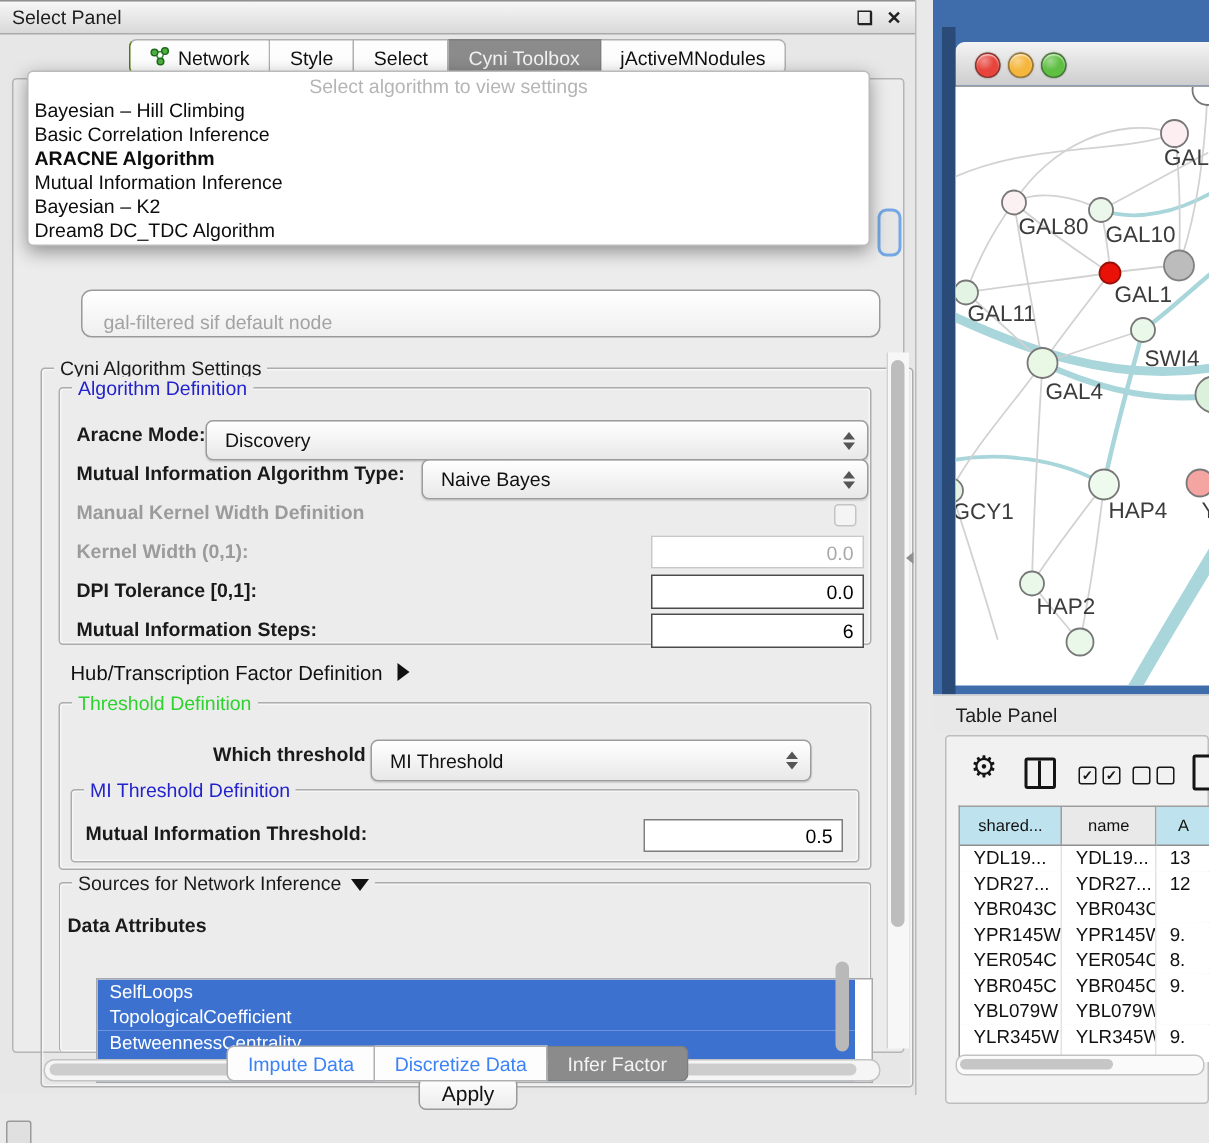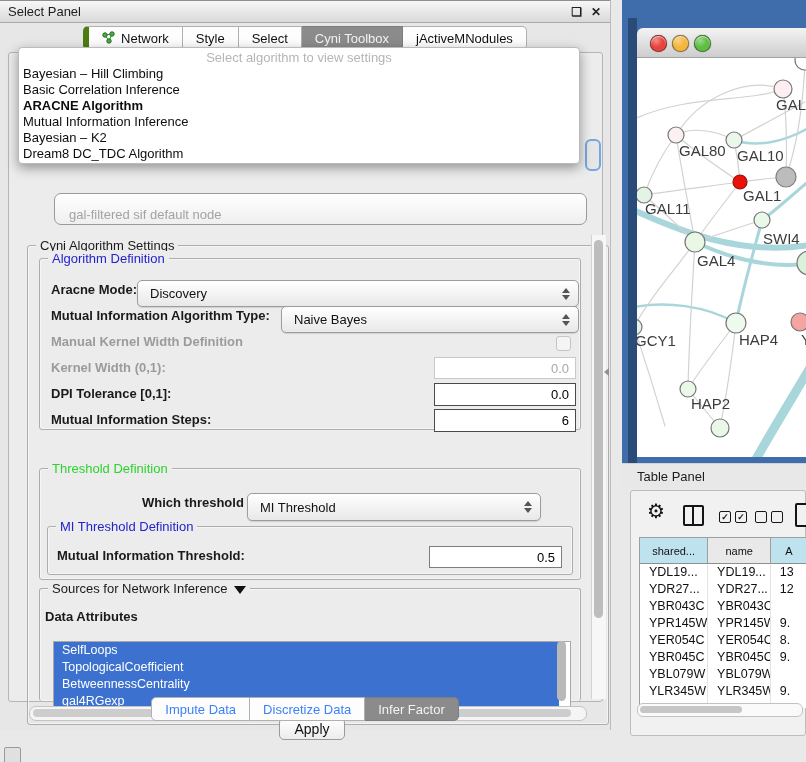--- a/index.html
+++ b/index.html
@@ -5,21 +5,21 @@
   html,body{margin:0;padding:0;}
   body{font-family:"Liberation Sans",sans-serif;background:#e9e9e9;}
   .stage{position:relative;width:806px;height:762px;overflow:hidden;background:#e9e9e9;}
   
   .cpwin{position:absolute;left:0;top:10;width:610px;height:730px;background:#e7e7e7;border-right:1px solid #bcbcbc;}
   .cp-titlebar{position:absolute;left:0;top:0;width:610px;height:21px;background:linear-gradient(#f7f7f7,#d9d9d9);border-top:1px solid #8f8f8f;border-bottom:1px solid #aaa;display:flex;align-items:center;}
   .cp-title{font-size:13px;color:#1d1d1d;padding-left:8px;flex:1;}
   .win-ic{font-size:12px;color:#222;font-weight:bold;margin-right:9px;cursor:default;}
   .cp-tabs{position:absolute;left:0;top:26px;width:610px;display:flex;justify-content:center;}
   .tab{display:flex;align-items:center;gap:5px;height:22px;padding:0 13px;background:#fdfdfd;border:1px solid #b0b0b0;border-left:none;font-size:13px;color:#111;}
-  .tab:first-child{border-left:6px solid #4d7c0f;border-radius:5px 0 0 5px;}
+  .tab:first-child{border-left:1px solid #4d7c0f;border-radius:5px 0 0 5px;}
   .tab:last-child{border-radius:0 5px 5px 0;}
   .tab.sel{background:#8b8b8b;color:#f3f3f3;border-color:#7e7e7e;}
   .neticon{width:14px;height:14px;}
   
   .cp-body{position:absolute;left:8px;top:52px;width:593px;height:648px;background:#ececec;border:1px solid #b5b5b5;border-radius:3px;}
   
   .bgcombo{position:absolute;left:45px;top:140px;width:533px;height:32px;border:1px solid #9a9a9a;border-radius:7px;background:linear-gradient(#ffffff,#efefef);font-size:13px;color:#a3a3a3;padding:13px 0 0 14px;box-sizing:border-box;}
   .focus-sliver{position:absolute;left:576px;top:86px;width:12px;height:28px;border:2px solid #74a7e3;border-radius:6px;background:#e6e6e6;}
   
   .gb{position:absolute;border:1px solid #adadad;border-radius:3px;box-shadow:inset 0 0 0 1px rgba(255,255,255,.55);}
@@ -34,21 +34,21 @@
   .combo-txt{padding-left:12px;flex:1;}
   .combo-arrows{width:9px;margin-right:8px;display:flex;flex-direction:column;align-items:center;gap:2px;}
   .combo-arrows::before{content:"";border-left:4px solid transparent;border-right:4px solid transparent;border-bottom:5px solid #555;}
   .combo-arrows::after{content:"";border-left:4px solid transparent;border-right:4px solid transparent;border-top:5px solid #555;}
   .fld{position:absolute;font-family:"Liberation Sans",sans-serif;font-size:13px;text-align:right;padding:0 6px;box-sizing:border-box;background:#fff;outline:none;}
   .fld-dis{border:1px solid #c9c9c9;color:#a8a8a8;}
   .fld-on{border:1px solid #4a4a4a;color:#000;}
   .checkbox{position:absolute;width:13px;height:13px;background:#f4f4f4;border:1px solid #c4c4c4;border-radius:3px;}
   .tri-right{display:inline-block;width:0;height:0;border-top:6px solid transparent;border-bottom:6px solid transparent;border-left:8px solid #111;margin-left:10px;vertical-align:-1px;}
   .tri-down{display:inline-block;width:0;height:0;border-left:6px solid transparent;border-right:6px solid transparent;border-top:8px solid #111;margin-left:6px;vertical-align:-1px;}
-  .attr-list{position:absolute;left:40px;top:584px;width:516px;height:68px;background:#fff;border:1px solid #a8a8a8;margin:4px;padding:0;list-style:none;overflow:hidden;}
+  .attr-list{position:absolute;left:40px;top:584px;width:516px;height:68px;background:#fff;border:1px solid #a8a8a8;margin:15px;padding:0;list-style:none;overflow:hidden;}
   .attr-list li{width:505px;height:17px;line-height:17px;background:#3c71d0;color:#fff;font-size:12.5px;padding-left:8px;box-sizing:border-box;}
   .list-vthumb{position:absolute;left:548px;top:588px;width:9px;height:60px;background:#b9b9b9;border-radius:5px;}
   .vscroll{position:absolute;left:582px;top:192px;width:14px;height:474px;background:#f7f7f7;border-left:1px solid #d2d2d2;}
   .vscroll .thumb{position:absolute;left:2px;top:5px;width:9px;height:378px;background:#bdbdbd;border-radius:5px;}
   .hscroll{position:absolute;left:20px;top:663px;width:556px;height:13px;border:1px solid #c3c3c3;border-radius:7px;background:#f5f5f5;}
   .hscroll .thumb{position:absolute;left:3px;top:2px;width:538px;height:8px;background:#cdcdcd;border-radius:4px;}
   .applybtn{position:absolute;left:270px;top:675px;width:66px;height:22px;background:linear-gradient(#ffffff,#ececec);border:1px solid #9a9a9a;border-radius:5px;font-size:14px;color:#111;font-family:"Liberation Sans",sans-serif;}
   .bottom-tabs{position:absolute;left:0;top:697px;width:610px;display:flex;justify-content:center;}
   .btab{height:22px;display:flex;align-items:center;padding:0 13px;background:#fdfdfd;border:1px solid #b0b0b0;border-left:none;font-size:13px;color:#3b82f6;}
   .btab:first-child{border-left:1px solid #b0b0b0;border-radius:5px 0 0 5px;}
@@ -150,20 +150,21 @@
       </div>
       <span class="lbl lbl-dis" style="left:42px;top:281px;">Manual Kernel Width Definition</span>
       <span class="checkbox" style="left:547px;top:283px;"></span>
       <span class="lbl lbl-dis" style="left:42px;top:307px;">Kernel Width (0,1):</span>
       <input class="fld fld-dis" style="left: 425px; top: 304px; width: 142px; height: 22px;" readonly="" value="0.0">
       <span class="lbl" style="left:42px;top:333px;">DPI Tolerance [0,1]:</span>
       <input class="fld fld-on" style="left: 425px; top: 330px; width: 142px; height: 23px;" readonly="" value="0.0">
       <span class="lbl" style="left:42px;top:359px;">Mutual Information Steps:</span>
       <input class="fld fld-on" style="left: 425px; top: 356px; width: 142px; height: 23px;" readonly="" value="6">
 
+      <span class="lbl lbl-plain" style="left:38px;top:388px;font-size:13.5px;"><span>Hub/Transcription Factor Definition</span><span class="tri-right"></span></span>
 
       <div class="gb" style="left:30px;top:415px;width:540px;height:110px;">
         <span class="gb-title t-green">Threshold Definition</span>
       </div>
       <span class="lbl" style="left:85px;top:442px;margin-left:48px;">Which threshold to use:</span>
       <div class="combo" style="left:238px;top:440px;width:292px;height:26px;">
         <span class="combo-txt">MI Threshold</span>
         <span class="combo-arrows"></span>
       </div>
       <div class="gb" style="left:38px;top:473px;width:524px;height:47px;">

